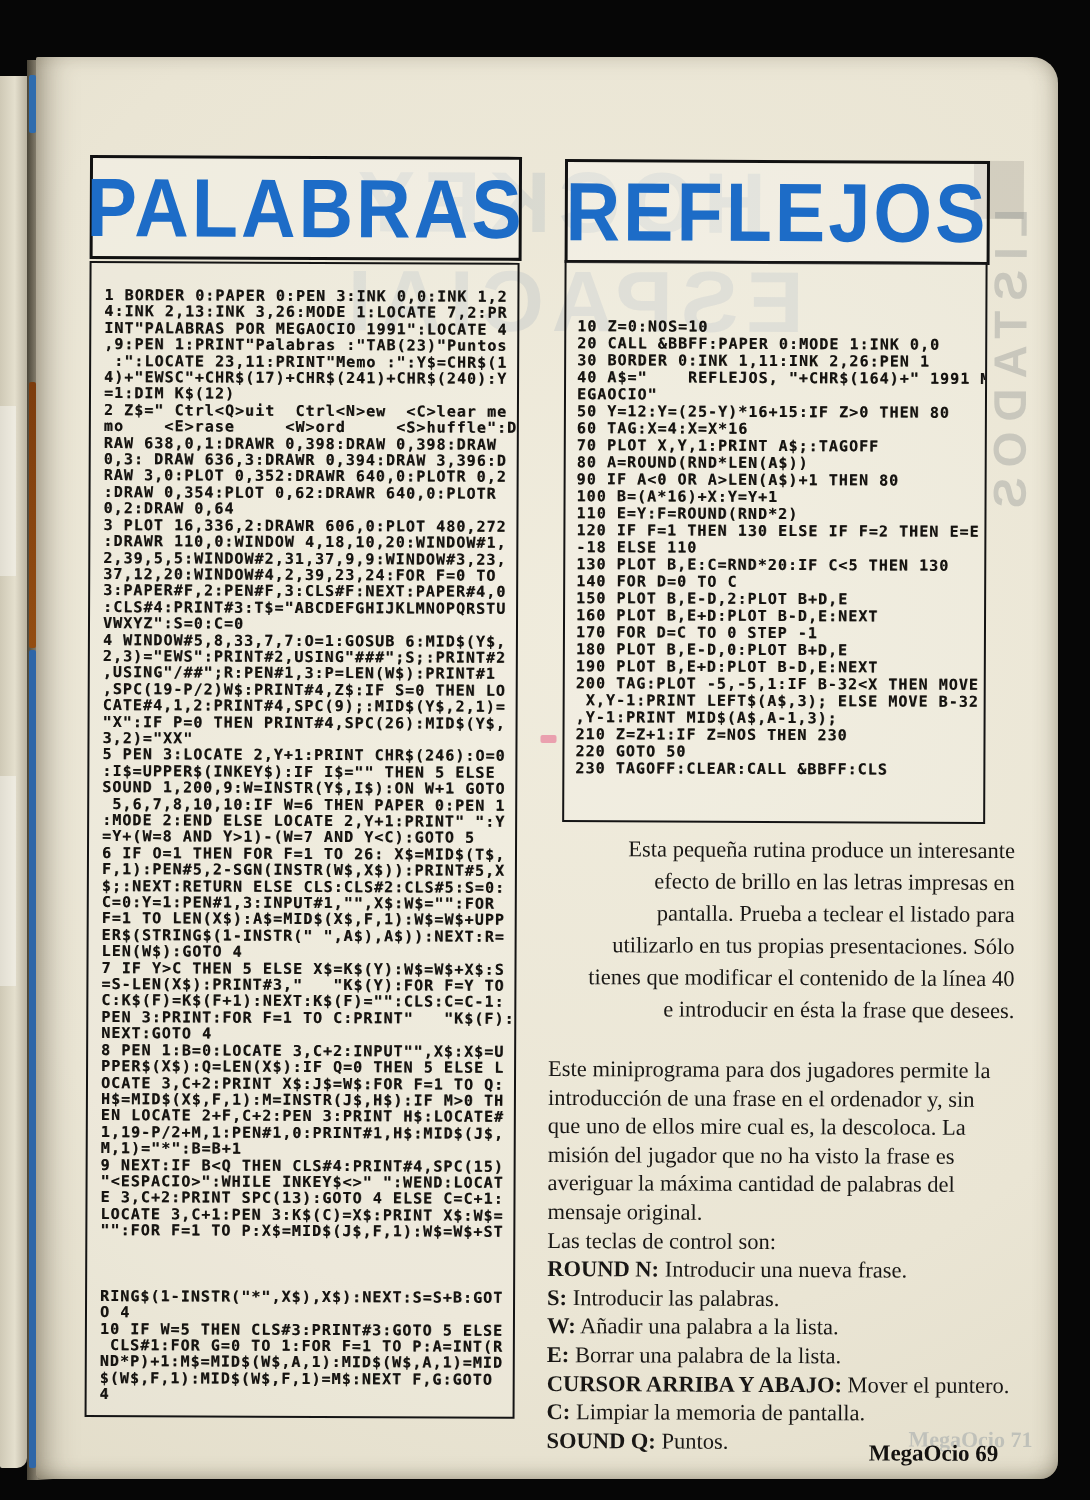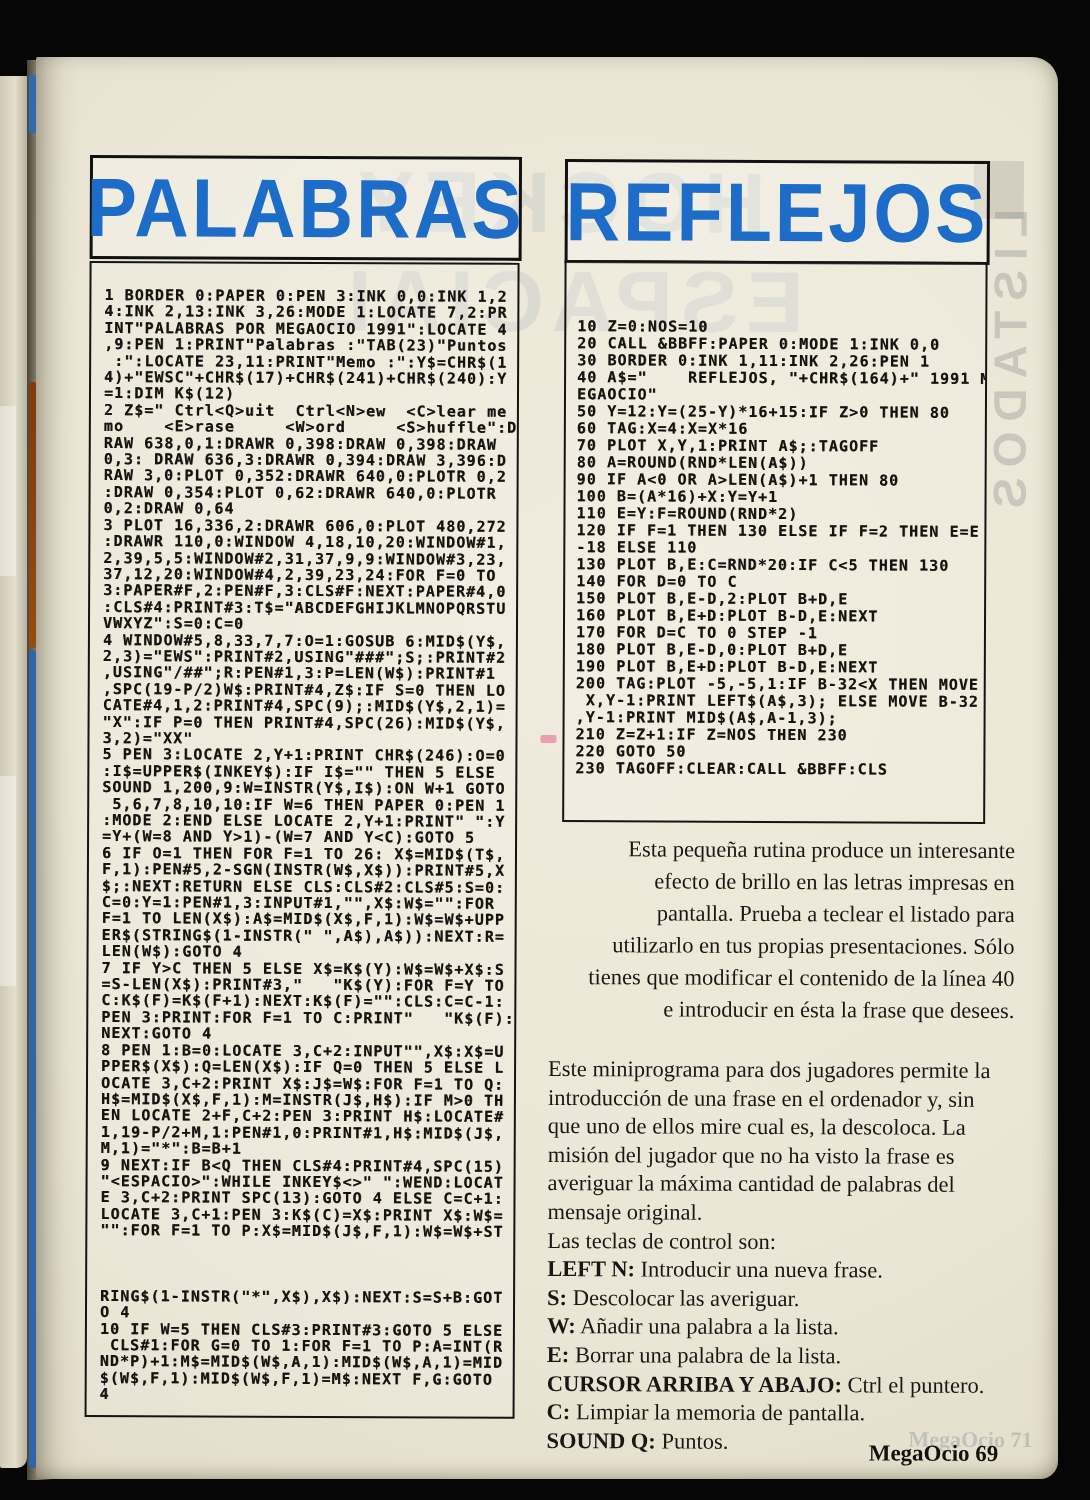--- a/index.html
+++ b/index.html
@@ -208,25 +208,25 @@
 e introducir en ésta la frase que desees.</div>
 
       <div class="desc">
         <div class="par">Este miniprograma para dos jugadores permite la
 introducción de una frase en el ordenador y, sin
 que uno de ellos mire cual es, la descoloca. La
 misión del jugador que no ha visto la frase es
 averiguar la máxima cantidad de palabras del
 mensaje original.</div>
         <div>Las teclas de control son:</div>
-        <div class="ctrl"><b>LEFT N:</b> <span>Introducir una nueva frase.</span></div>
-        <div class="ctrl"><b>S:</b> <span>Descolocar las averiguar.</span></div>
+        <div class="ctrl"><b>ROUND N:</b> <span>Introducir una nueva frase.</span></div>
+        <div class="ctrl"><b>S:</b> <span>Introducir las palabras.</span></div>
         <div class="ctrl"><b>W:</b> <span>Añadir una palabra a la lista.</span></div>
         <div class="ctrl"><b>E:</b> <span>Borrar una palabra de la lista.</span></div>
-        <div class="ctrl"><b>CURSOR ARRIBA Y ABAJO:</b> <span>Ctrl el puntero.</span></div>
+        <div class="ctrl"><b>CURSOR ARRIBA Y ABAJO:</b> <span>Mover el puntero.</span></div>
         <div class="ctrl"><b>C:</b> <span>Limpiar la memoria de pantalla.</span></div>
         <div class="ctrl"><b>SOUND Q:</b> <span>Puntos.</span></div>
       </div>
 
       <div class="footer">MegaOcio 69</div>
 
     </div>
   </div>
 </div>
 

